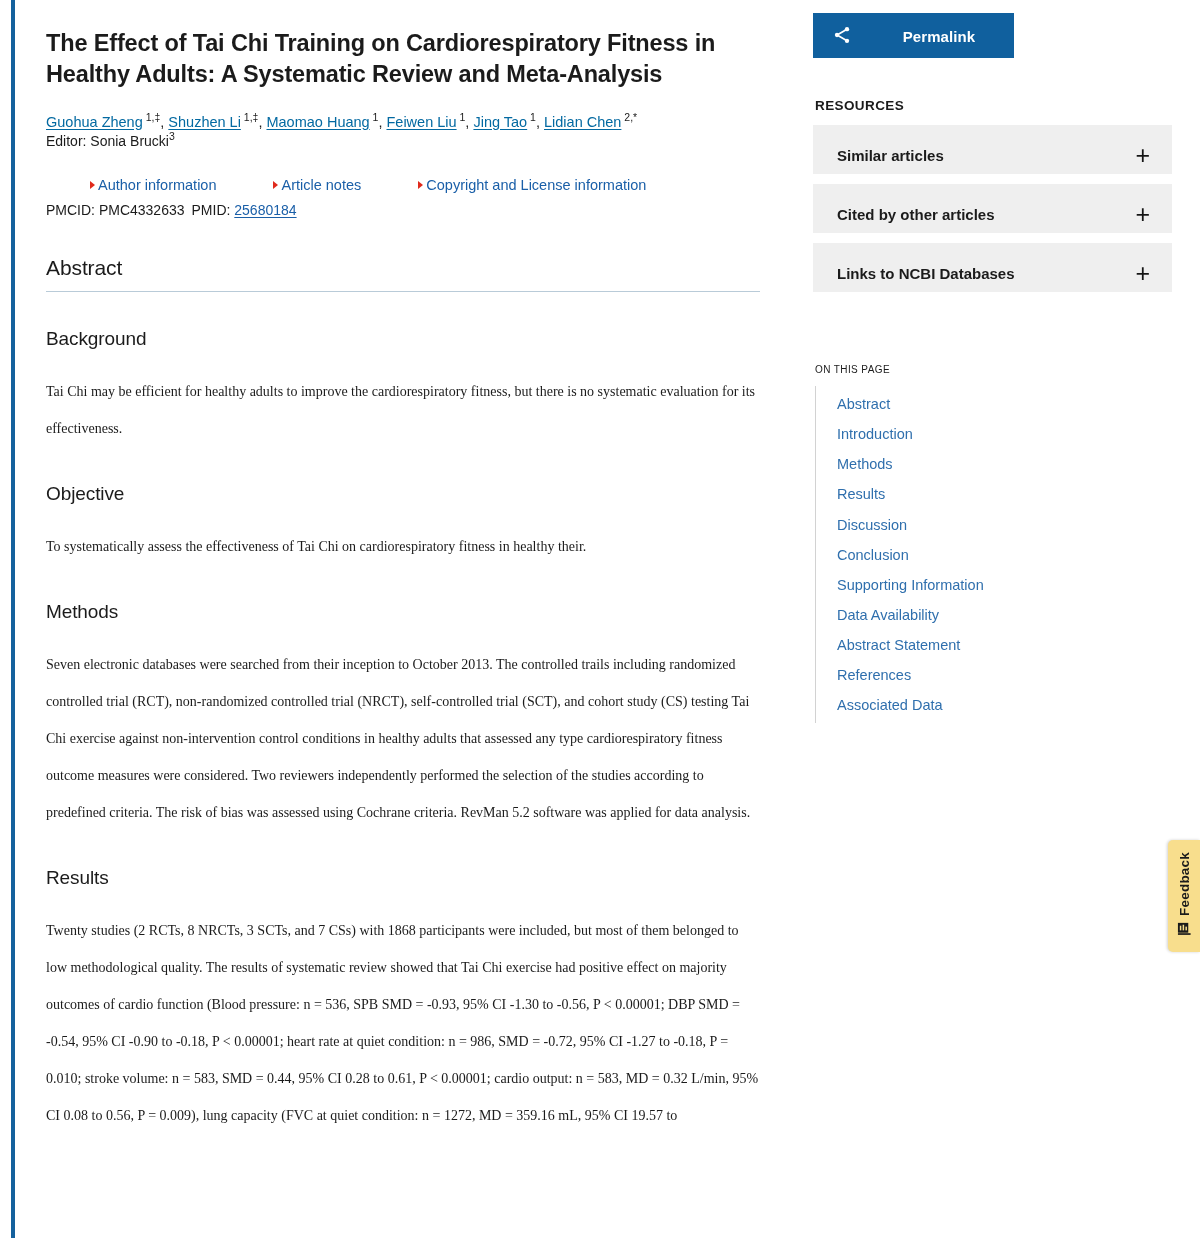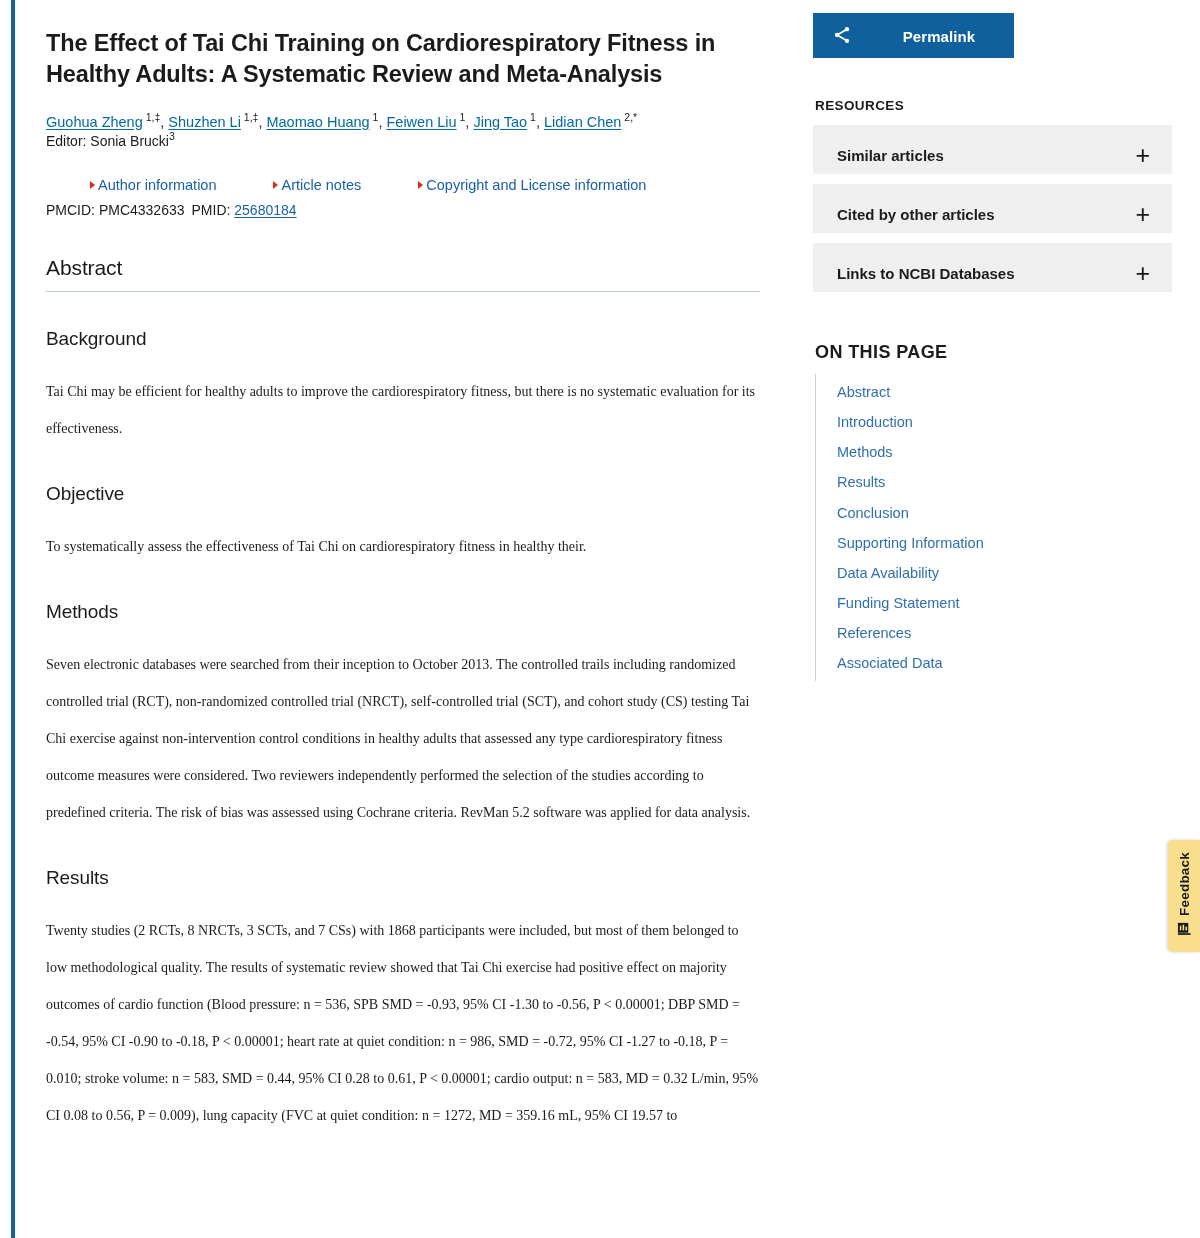--- a/index.html
+++ b/index.html
@@ -175,25 +175,25 @@
     color: #1b1b1b;
   }
   .res-item .plus {
     font-size: 25px;
     line-height: 1;
     font-weight: 400;
     color: #151515;
   }
 
   .otp-head {
-    font-size: 18px;
-    font-weight: 700;
+    font-size: 10px;
+    font-weight: 400;
     letter-spacing: 0.4px;
     color: #1b1b1b;
-    margin: 50px 0 11px 2px;
+    margin: 72px 0 11px 2px;
   }
   .otp-list {
     border-left: 1px solid #d2d2d2;
     padding: 3px 0 3px 21px;
     margin-left: 2px;
   }
   .otp-list a {
     display: block;
     font-size: 14.5px;
     color: #2f6fad;
@@ -297,24 +297,25 @@
         </div>
       </div>
 
     <div class="otp-head">ON THIS PAGE</div>
 
     <nav class="otp-list" id="otp-list">
         <a href="#">Abstract</a>
         <a href="#">Introduction</a>
         <a href="#">Methods</a>
         <a href="#">Results</a>
+        <a href="#">Discussion</a>
         <a href="#">Conclusion</a>
         <a href="#">Supporting Information</a>
         <a href="#">Data Availability</a>
-        <a href="#">Funding Statement</a>
+        <a href="#">Abstract Statement</a>
         <a href="#">References</a>
         <a href="#">Associated Data</a>
       </nav>
 
   </aside>
 </div>
 
 <div class="feedback-tab">
   <span class="fb-text">Feedback</span>
   <span>

